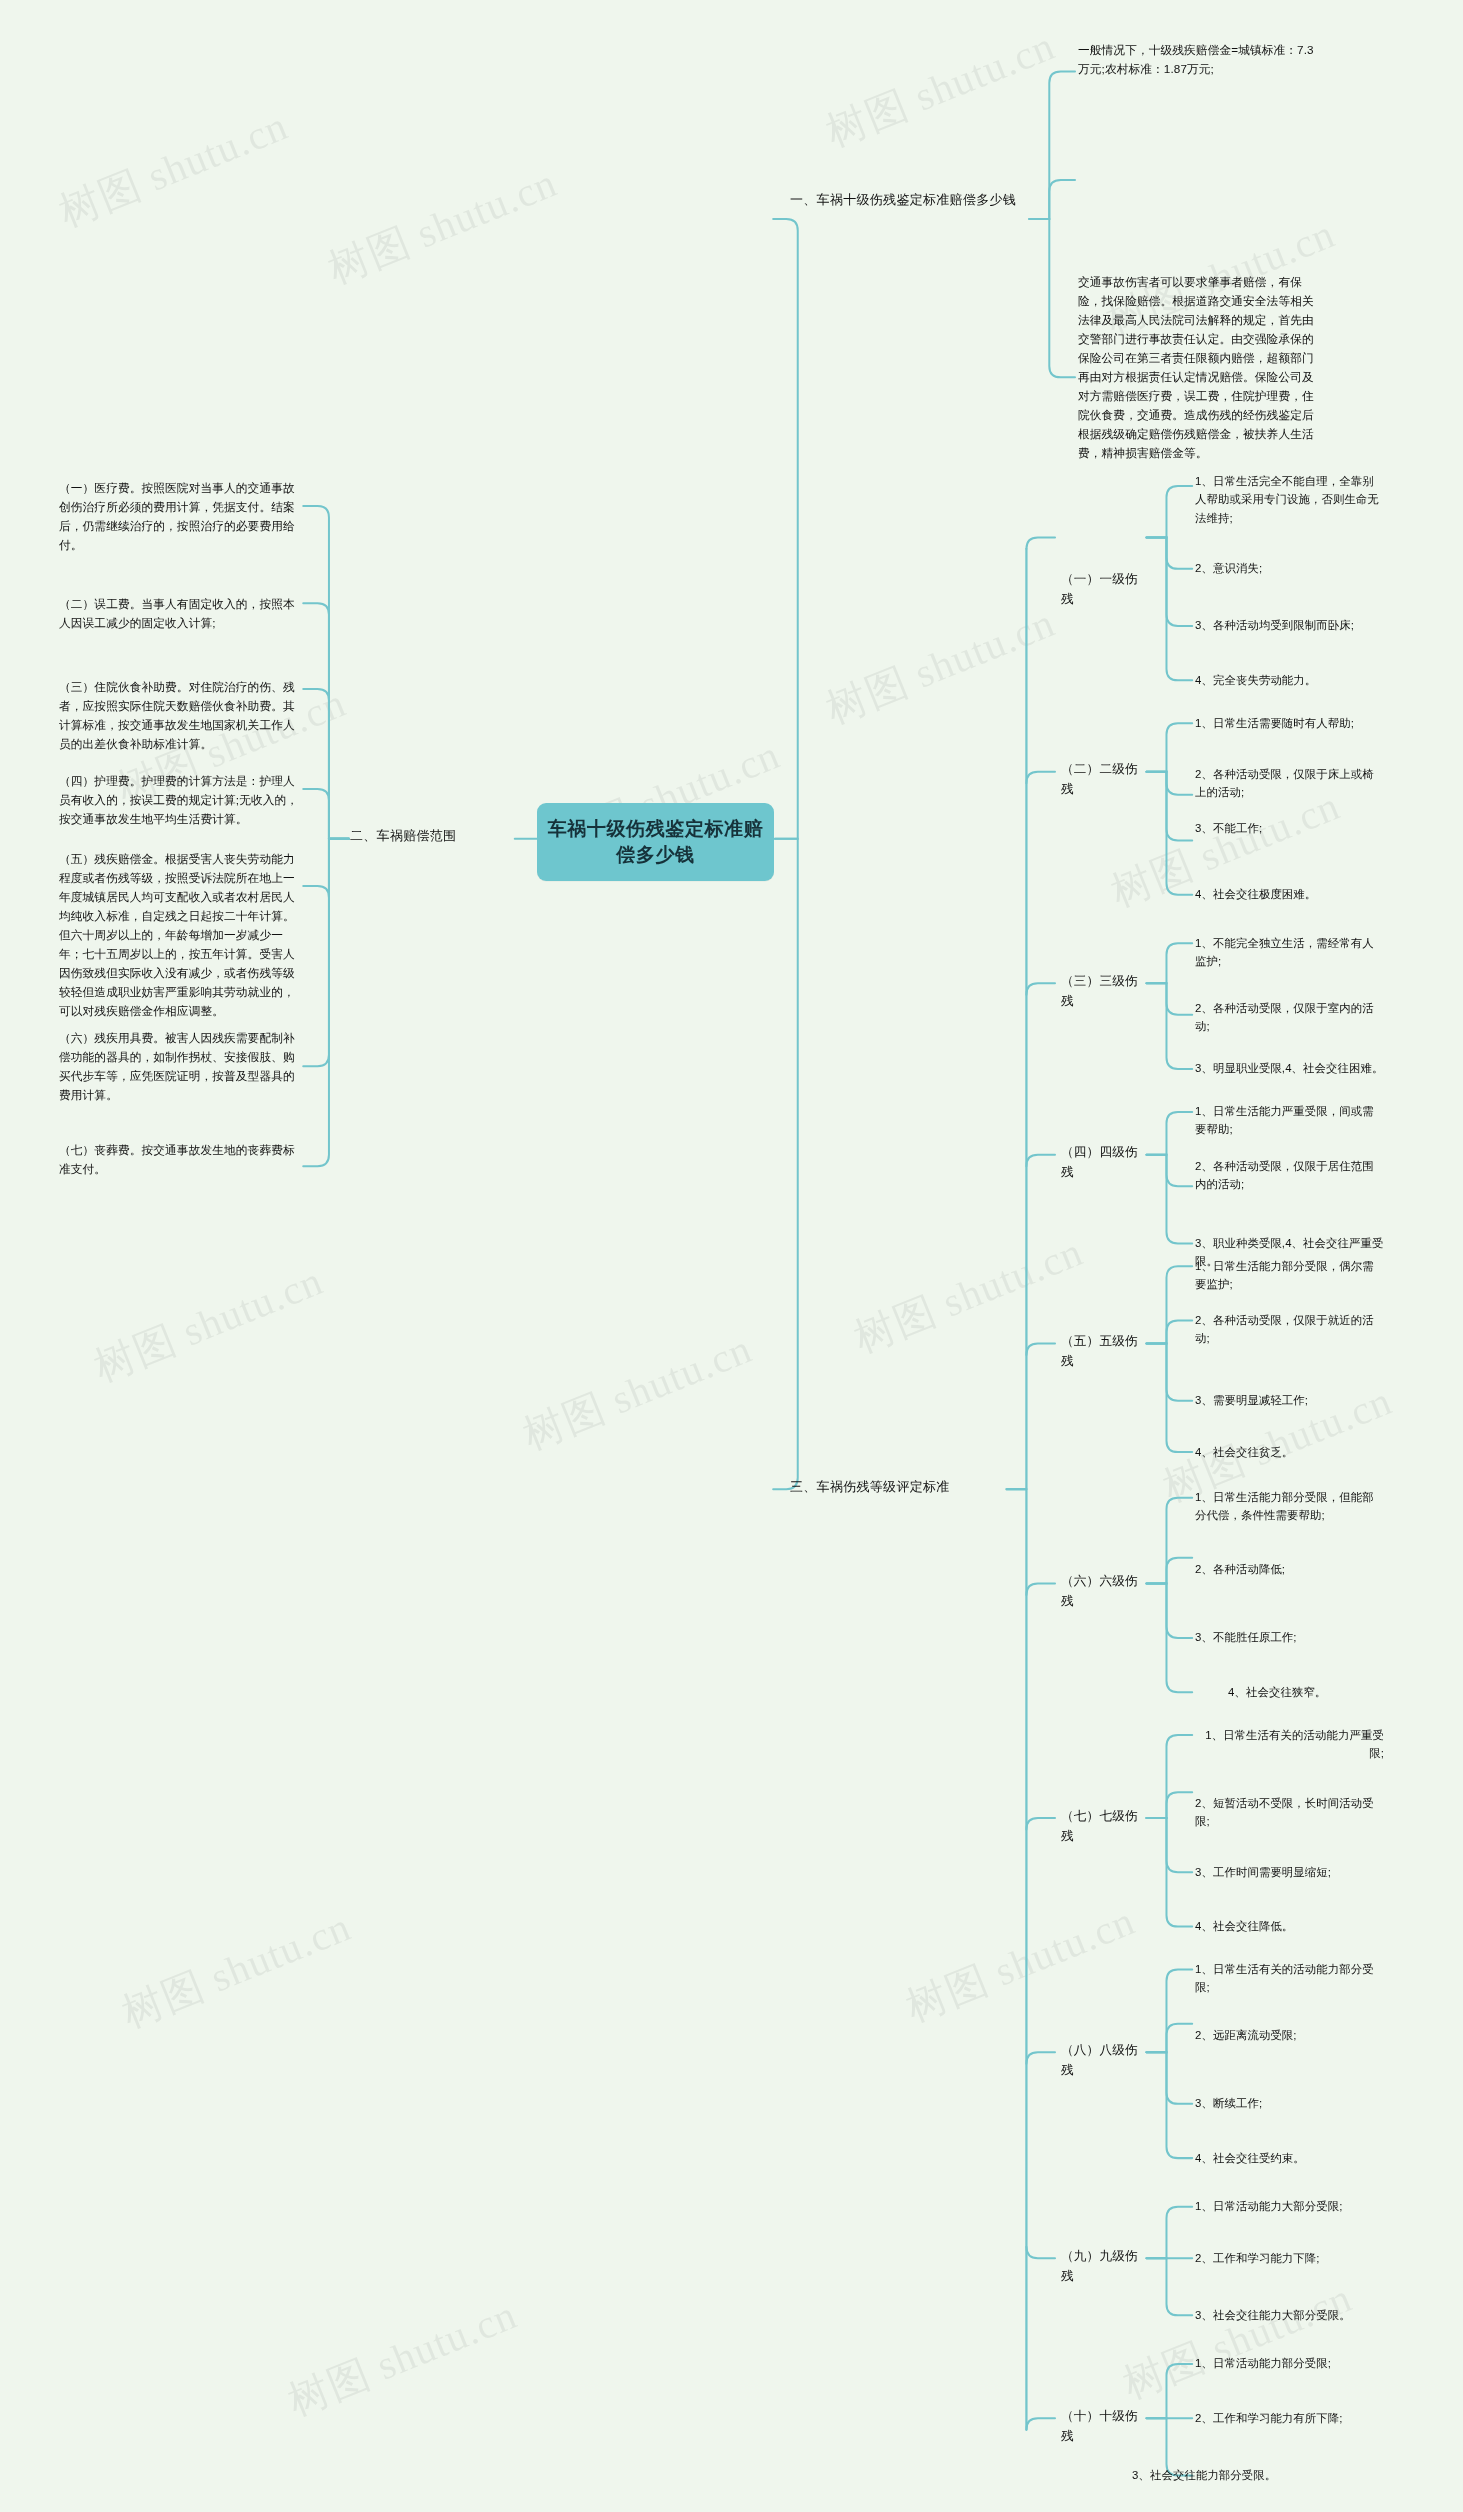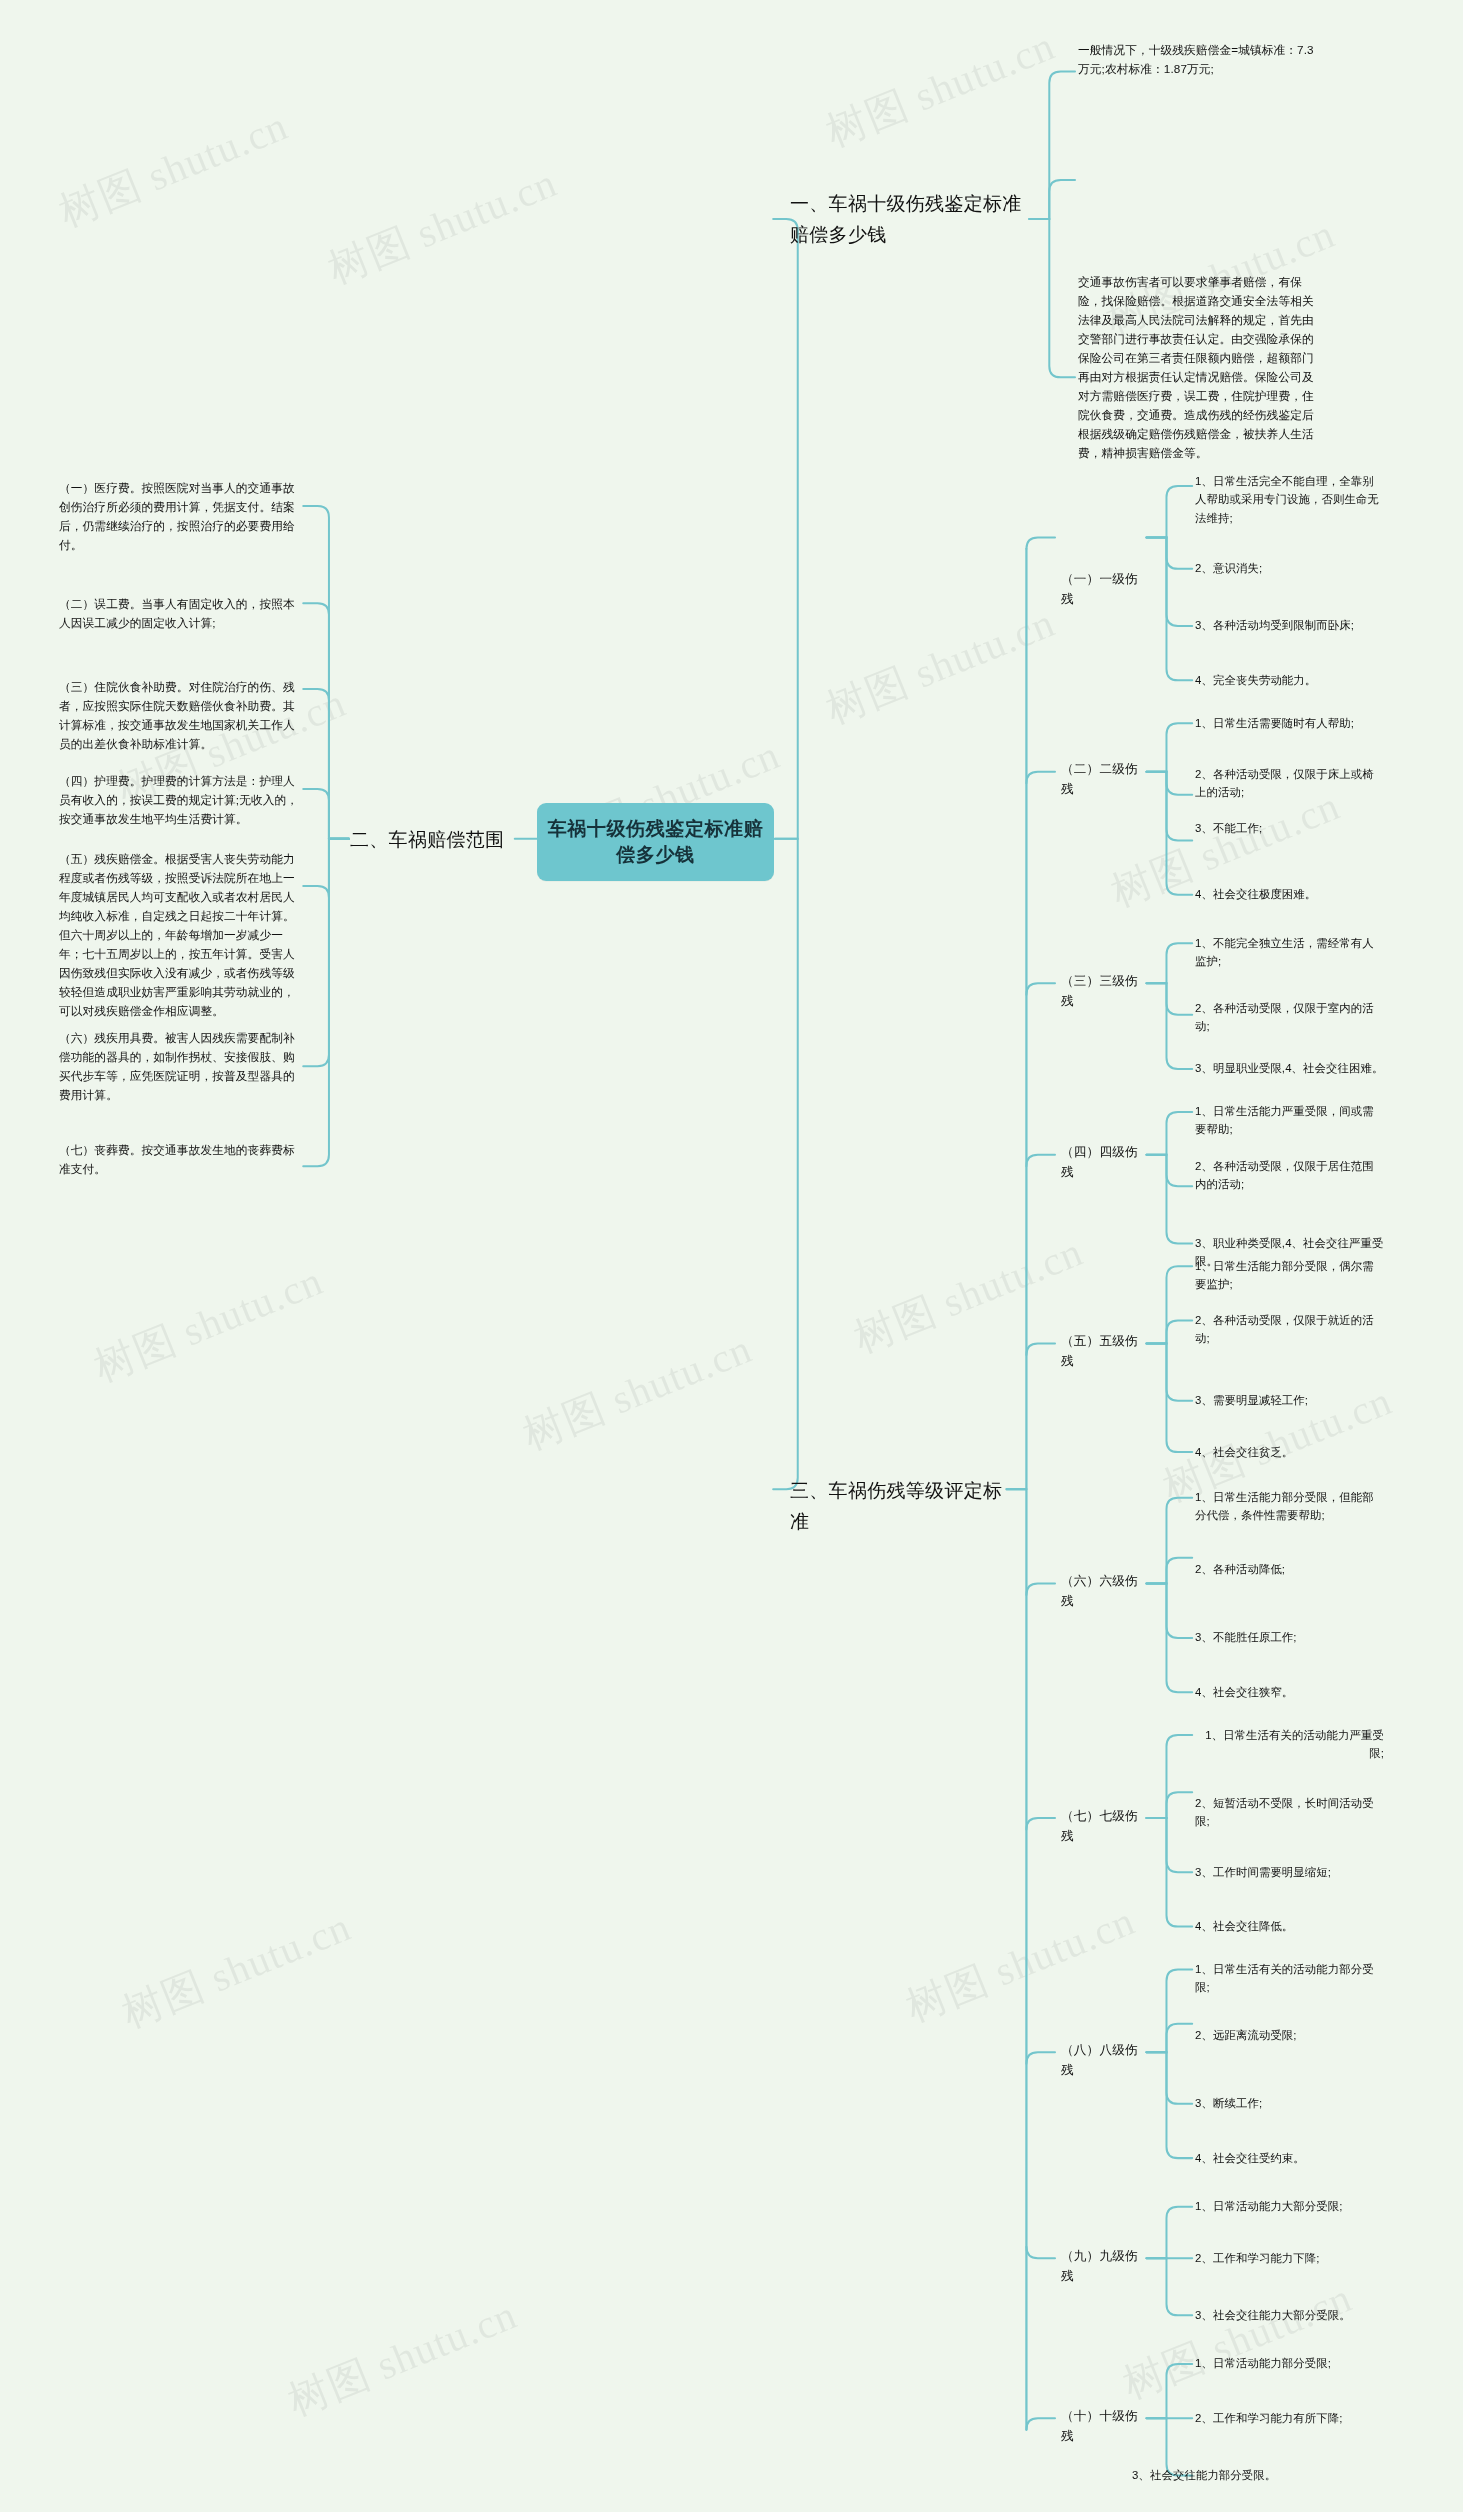--- a/index.html
+++ b/index.html
@@ -50,21 +50,21 @@
     font-size:19px;
     font-weight:700;
     text-align:center;
     padding:12.6px 10.3px;
     line-height:1.38;
     letter-spacing:0.6px;
     box-shadow:0 0.6px 0 rgba(0,0,0,.06);
   }
 
   .lvl1{
-    font-size:19px;
+    font-size:13px;
     font-weight:500;
     color:#111;
     letter-spacing:0.3px;
   }
 
   .lvl2{
     font-size:12.6px;
     font-weight:500;
     color:#111;
     letter-spacing:0.2px;
@@ -235,21 +235,21 @@
   <div class="node leaf-sm" style="left:1195px; top:1234px; width:189px;">3、职业种类受限,4、社会交往严重受限。</div>
 
   <div class="node leaf-sm" style="left:1195px; top:1257px; width:189px;">1、日常生活能力部分受限，偶尔需要监护;</div>
   <div class="node leaf-sm" style="left:1195px; top:1311px; width:189px;">2、各种活动受限，仅限于就近的活动;</div>
   <div class="node leaf-sm" style="left:1195px; top:1391px; width:189px;">3、需要明显减轻工作;</div>
   <div class="node leaf-sm" style="left:1195px; top:1443px; width:189px;">4、社会交往贫乏。</div>
 
   <div class="node leaf-sm" style="left:1195px; top:1488px; width:189px;">1、日常生活能力部分受限，但能部分代偿，条件性需要帮助;</div>
   <div class="node leaf-sm" style="left:1195px; top:1560px; width:189px;">2、各种活动降低;</div>
   <div class="node leaf-sm" style="left:1195px; top:1628px; width:189px;">3、不能胜任原工作;</div>
-  <div class="node leaf-sm" style="left:1195px; top:1683px; width:189px;">4、社会交往狭窄。</div>
+  <div class="node leaf-sm" style="left:1228px; top:1683px; width:189px;">4、社会交往狭窄。</div>
 
   <div class="node leaf-sm" style="left:1195px; top:1726px; width:189px;text-align:right;">1、日常生活有关的活动能力严重受限;</div>
   <div class="node leaf-sm" style="left:1195px; top:1794px; width:189px;">2、短暂活动不受限，长时间活动受限;</div>
   <div class="node leaf-sm" style="left:1195px; top:1863px; width:189px;">3、工作时间需要明显缩短;</div>
   <div class="node leaf-sm" style="left:1195px; top:1917px; width:189px;">4、社会交往降低。</div>
 
   <div class="node leaf-sm" style="left:1195px; top:1960px; width:189px;">1、日常生活有关的活动能力部分受限;</div>
   <div class="node leaf-sm" style="left:1195px; top:2026px; width:189px;">2、远距离流动受限;</div>
   <div class="node leaf-sm" style="left:1195px; top:2094px; width:189px;">3、断续工作;</div>
   <div class="node leaf-sm" style="left:1195px; top:2149px; width:189px;">4、社会交往受约束。</div>

